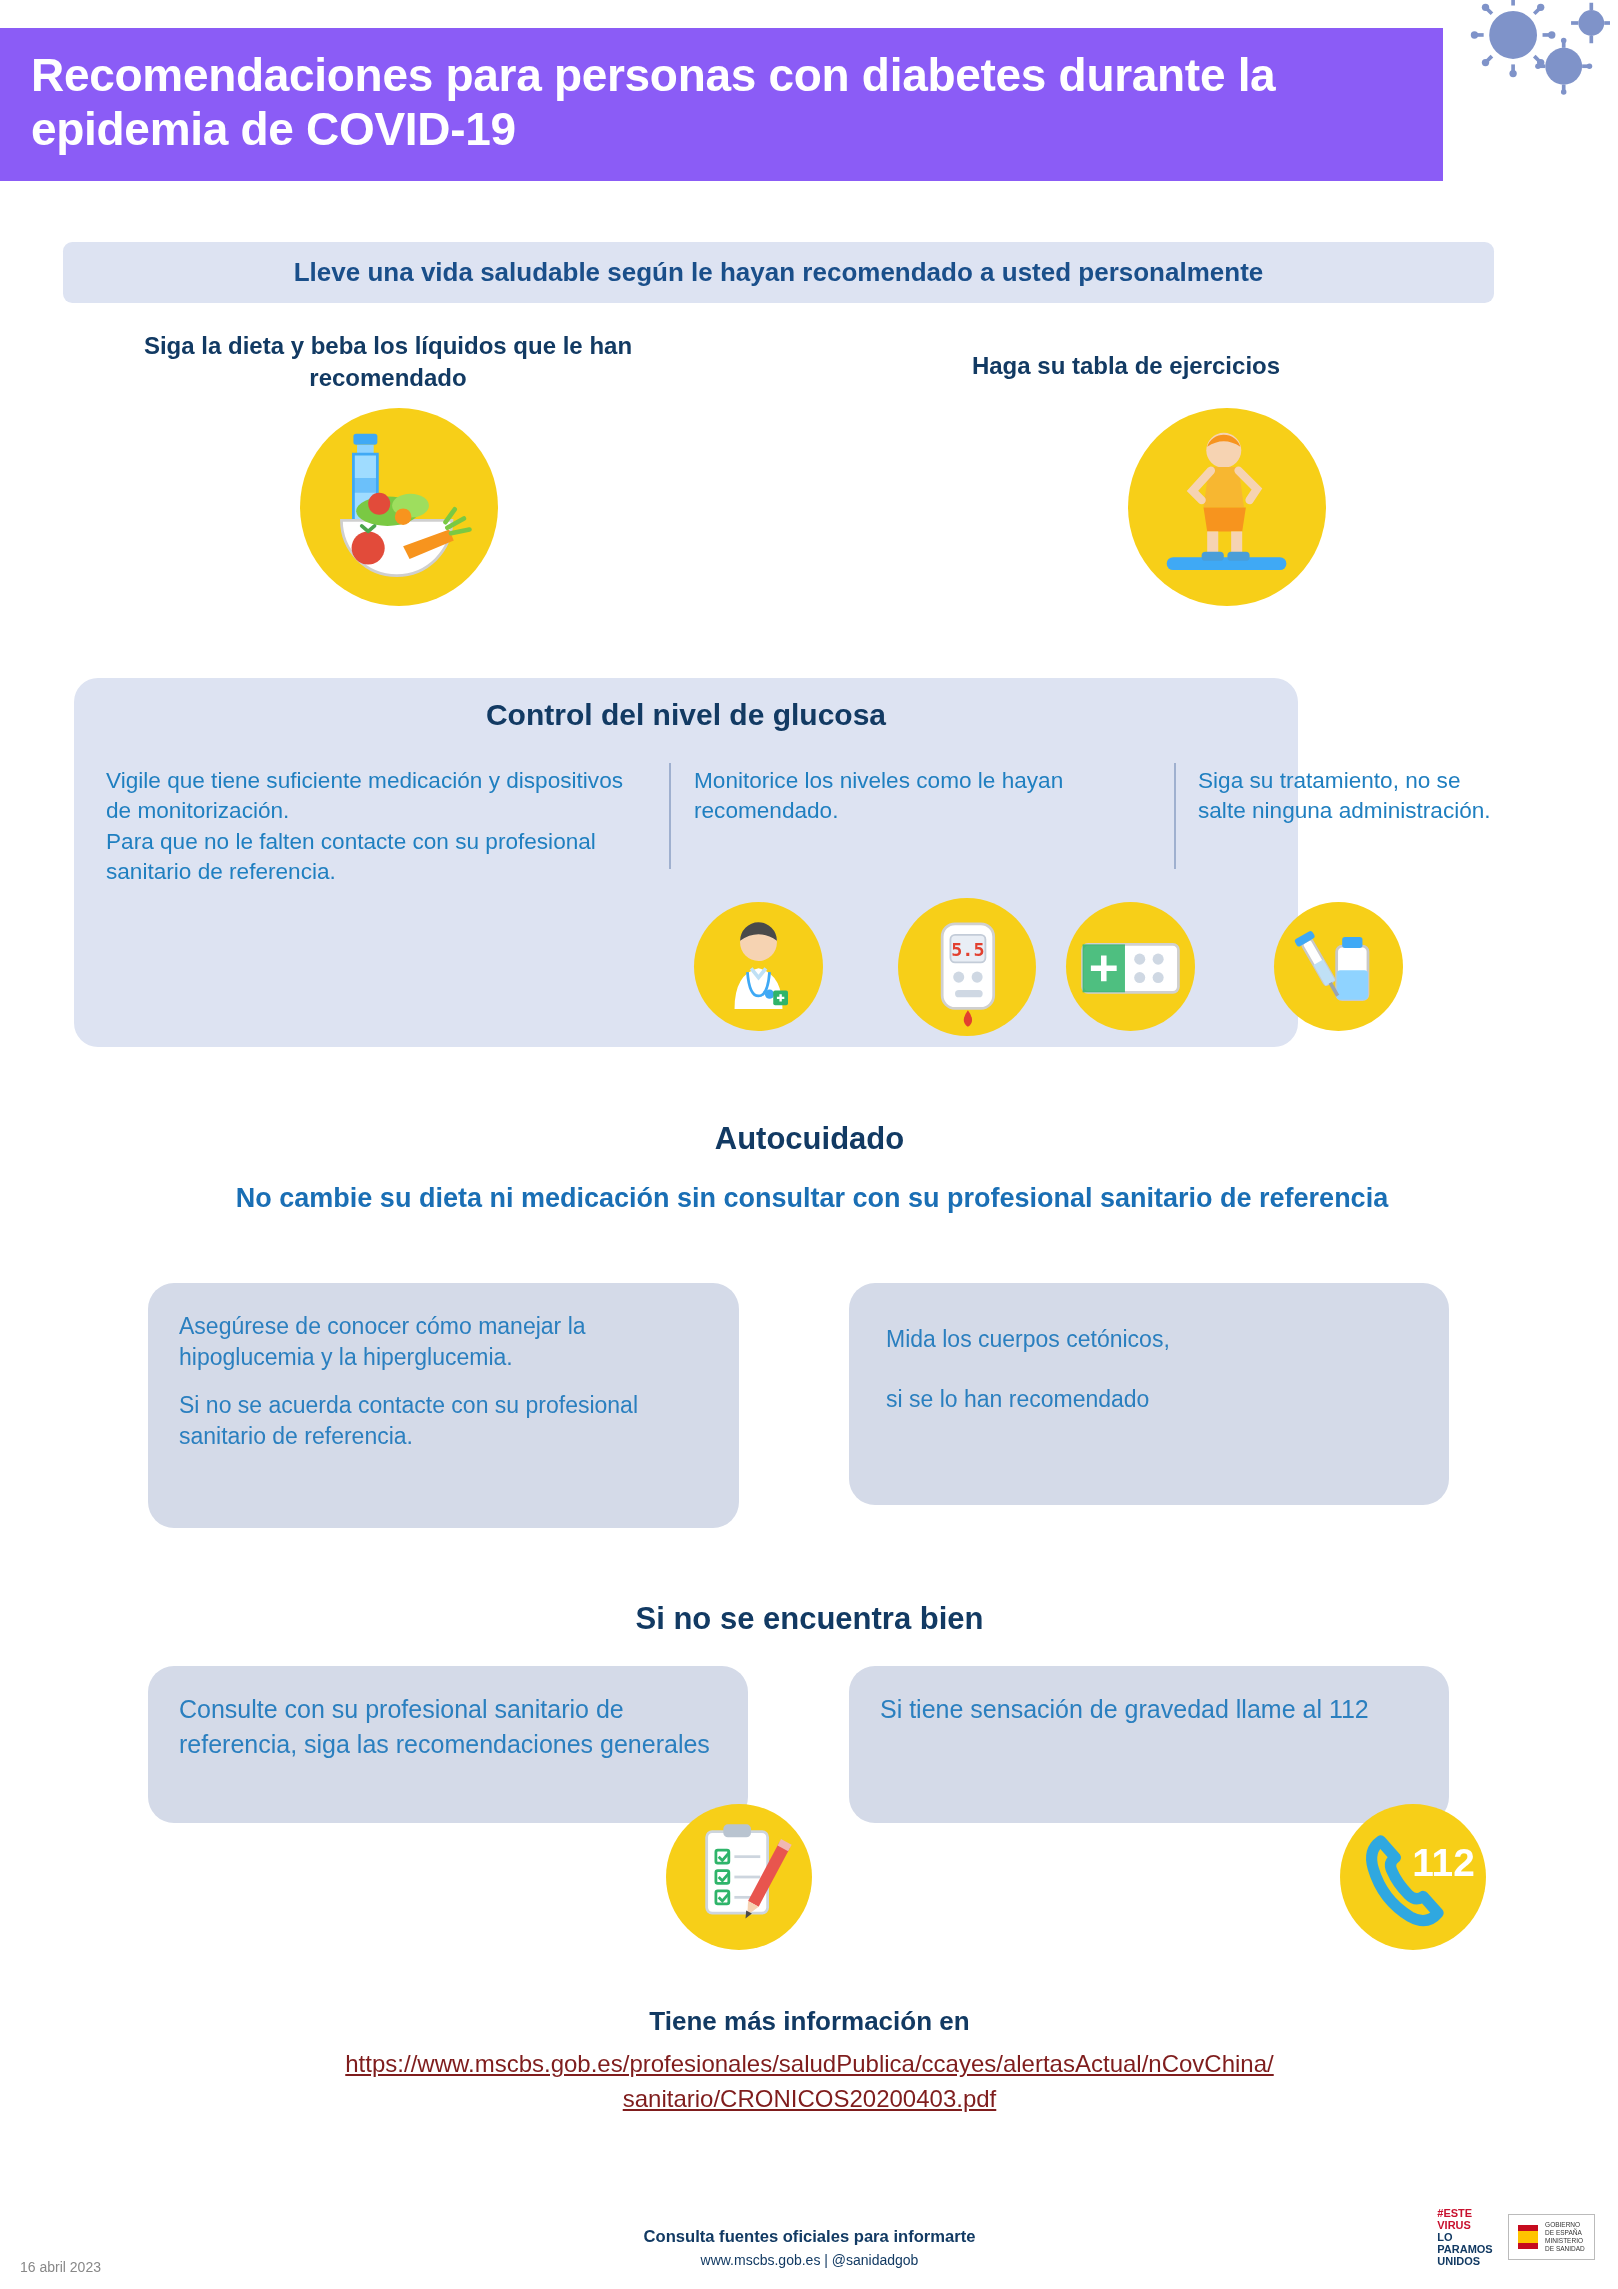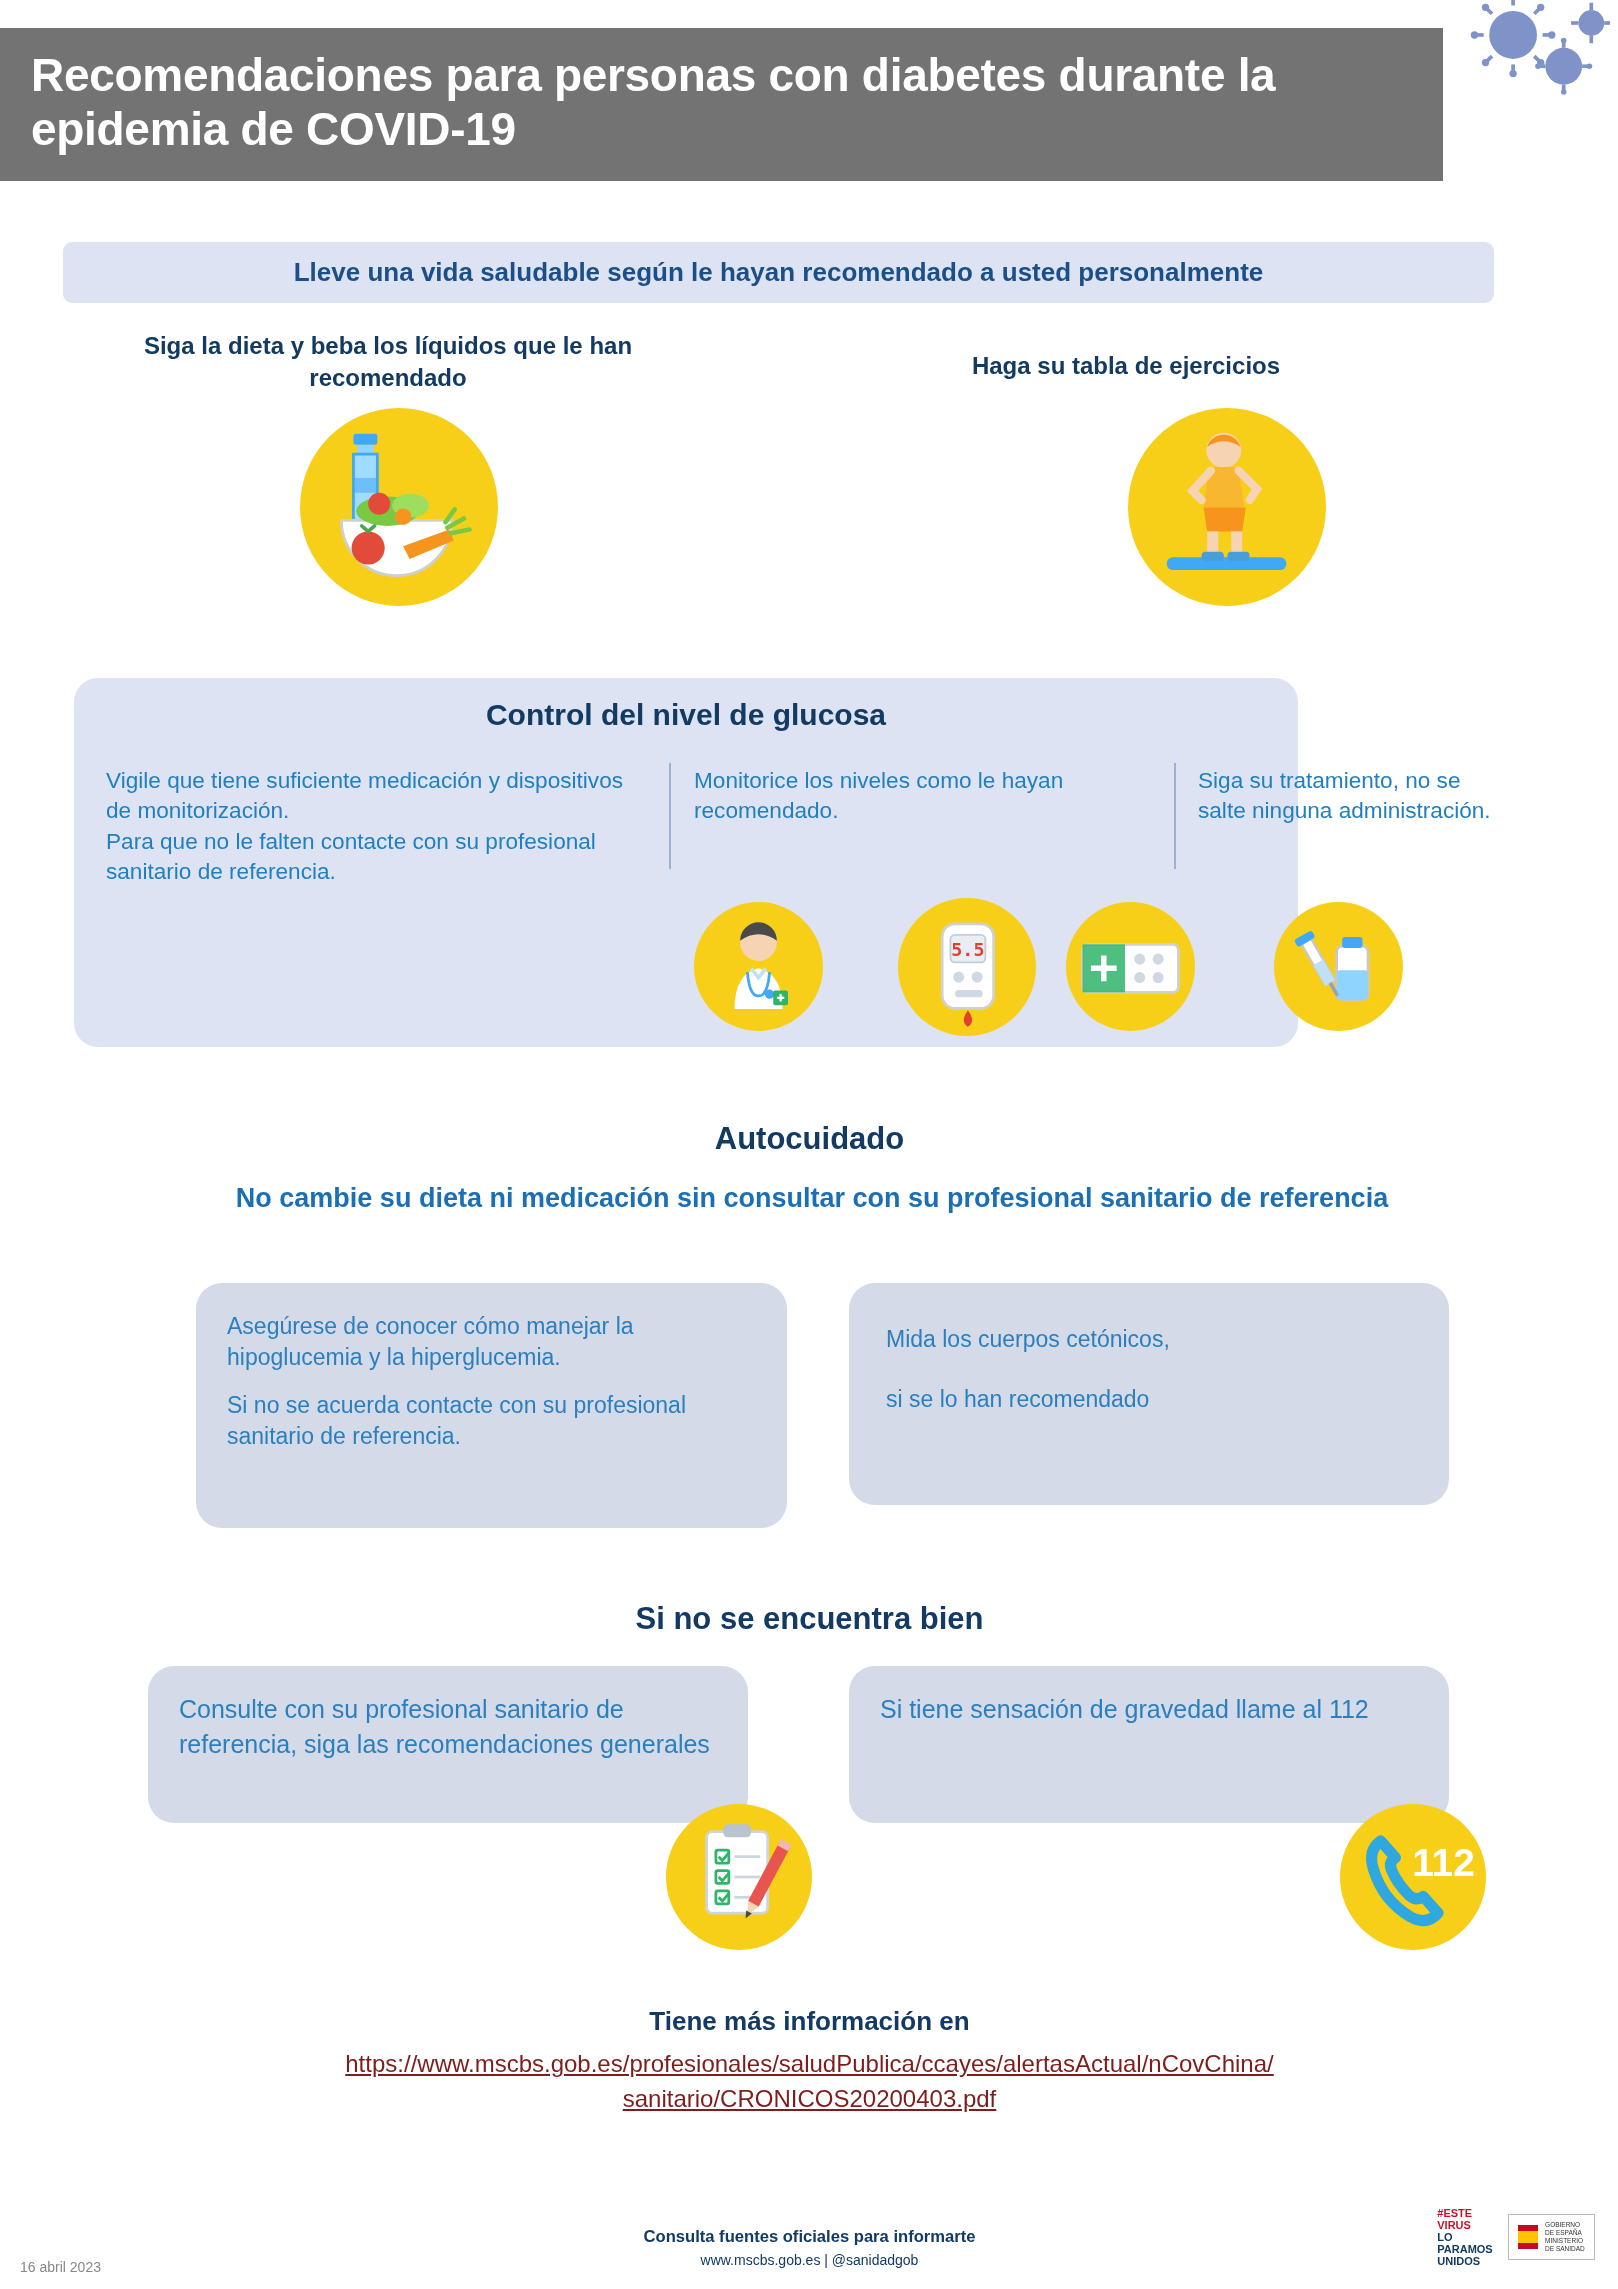--- a/index.html
+++ b/index.html
@@ -11,21 +11,21 @@
     font-family: "Liberation Sans", sans-serif;
     position: relative;
     overflow: hidden;
   }
 
   
   .header-band {
     position: absolute;
     left: 0; top: 28px;
     width: 1443px;
-    background: #737373;
+    background: #8b5cf6;
     padding: 20px 31px 24px 31px;
   }
   .header-band h1 {
     margin: 0;
     color: #ffffff;
     font-size: 46px;
     line-height: 1.18;
     font-weight: bold;
     letter-spacing: -0.3px;
   }
@@ -110,21 +110,21 @@
   .autocuidado-sub {
     position: absolute; left: 212px; top: 1180px; width: 1200px;
     text-align: center; color: #1a6fb5; font-size: 27px; font-weight: bold; line-height: 1.38;
   }
   .card {
     position: absolute;
     background: #d4dae8;
     border-radius: 26px;
     color: #2a7fbf;
   }
-  .card-a { left: 148px; top: 1283px; width: 591px; height: 245px; padding: 28px 31px; font-size: 23px; line-height: 1.36; margin-left: 48px; }
+  .card-a { left: 148px; top: 1283px; width: 591px; height: 245px; padding: 28px 31px; font-size: 23px; line-height: 1.36; }
   .card-b { left: 849px; top: 1283px; width: 600px; height: 222px; padding: 35px 37px; font-size: 23px; line-height: 1.9; }
   .card p { margin: 0 0 16.6px 0; }
   .card p:last-child { margin-bottom: 0; }
 
   
   .bien-title {
     position: absolute; left: 0; top: 1601px; width: 100%;
     text-align: center; color: #123a63; font-size: 31px; font-weight: bold;
   }
   .card-c { left: 148px; top: 1666px; width: 600px; height: 157px; padding: 26px 31px; font-size: 25px; line-height: 1.38; color: #2a7fbf; }

